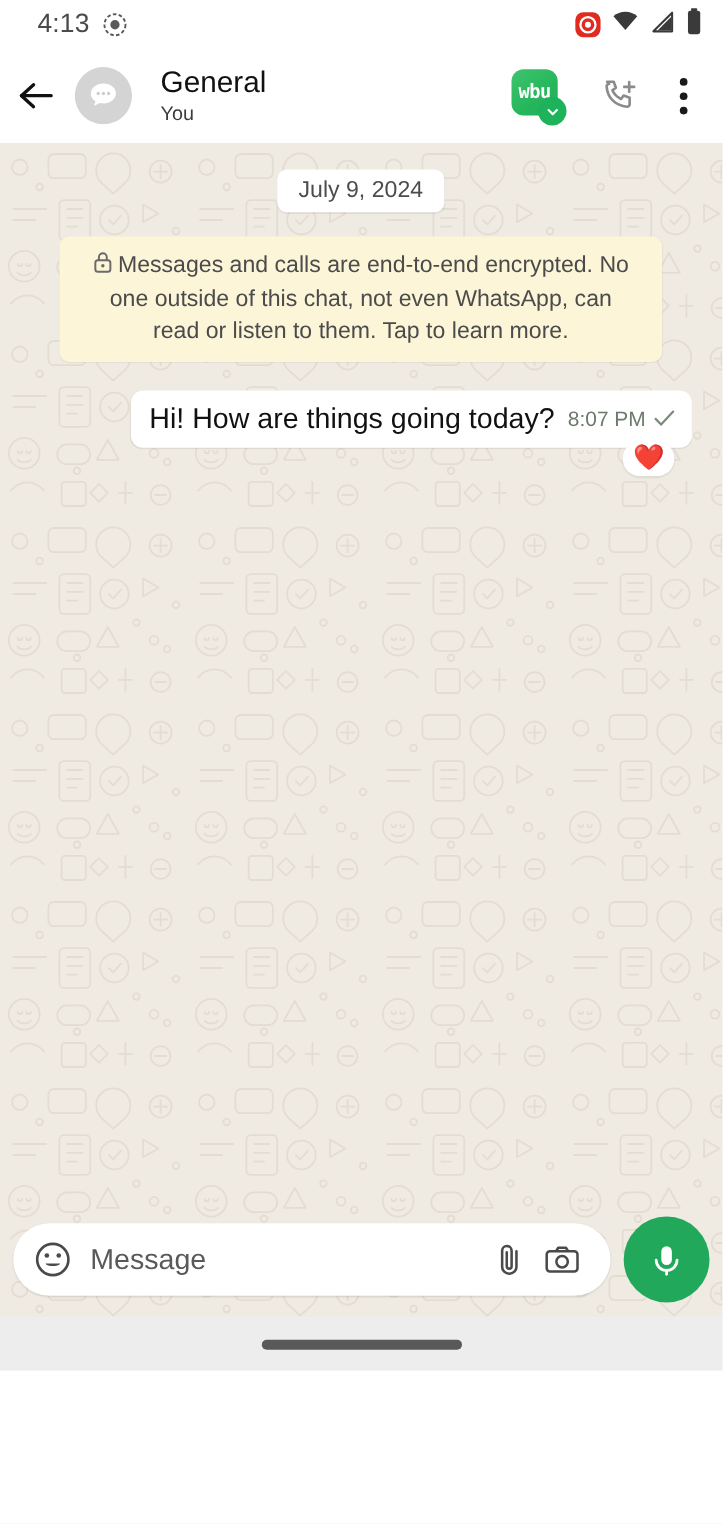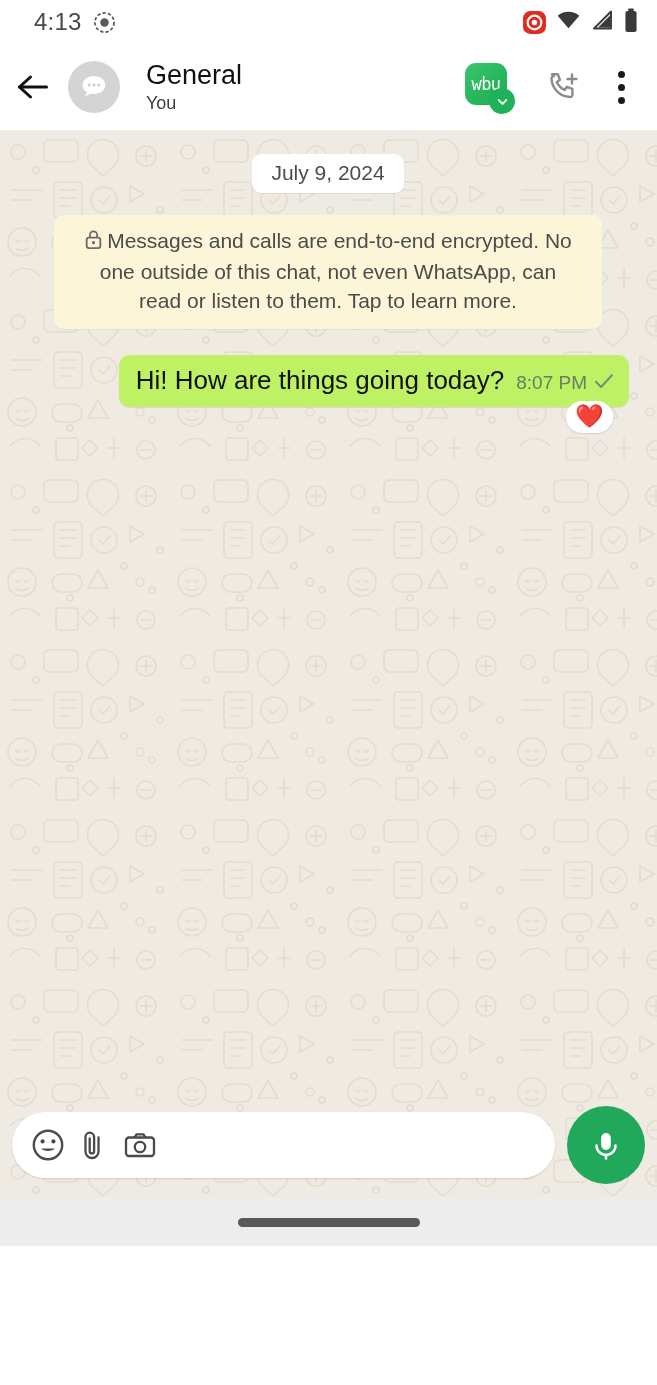--- a/index.html
+++ b/index.html
@@ -108,21 +108,21 @@
     position: absolute;
     left: 0; top: 0;
     width: 42px; height: 42px;
     border-radius: 11px;
     background: linear-gradient(140deg, #3ec46d 0%, #25b65c 60%, #22af58 100%);
     display: flex; align-items: center; justify-content: center;
     overflow: hidden;
   }
   .app-badge-glyph {
     font-size: 17px;
-    font-weight: 400;
+    font-weight: 700;
     color: #ffffff;
     letter-spacing: -0.5px;
     transform: scaleY(1.05);
     font-family: "DejaVu Sans Mono", monospace;
   }
   .app-badge-check {
     position: absolute;
     right: -2px; bottom: -3px;
     width: 26px; height: 26px;
     border-radius: 50%;
@@ -197,21 +197,21 @@
     margin-right: 4px;
   }
 
   .msg-row {
     display: flex;
     justify-content: flex-end;
     margin-top: 26px;
   }
   .msg-wrap { display: flex; flex-direction: column; align-items: flex-end; max-width: 92%; }
   .bubble {
-    background: #bef264;
+    background: #ffffff;
     border-radius: 11px;
     padding: 10px 14px 11px 17px;
     display: flex;
     align-items: flex-end;
     gap: 12px;
     box-shadow: 0 1px 1px rgba(0,0,0,0.08);
     cursor: pointer;
   }
   .bubble-text {
     font-size: 26px;
@@ -488,20 +488,21 @@
   <div class="inputbar">
     <div class="input-pill">
       <div class="emoji-btn">
         <svg width="38" height="38" viewBox="0 0 38 38">
           <circle cx="19" cy="19" r="14.2" fill="none" stroke="#4a4a4a" stroke-width="2.4"></circle>
           <circle cx="13.6" cy="15.4" r="2.1" fill="#4a4a4a"></circle>
           <circle cx="24.4" cy="15.4" r="2.1" fill="#4a4a4a"></circle>
           <path d="M12.2 22.6c2 3.2 11.6 3.2 13.6 0z" fill="#4a4a4a"></path>
         </svg>
       </div>
+      <div class="msg-placeholder">Message</div>
       <div class="pill-icon">
         <svg width="38" height="38" viewBox="0 0 38 38">
           <path d="M25.5 11.5v14a6.5 6.5 0 01-13 0V11a4.3 4.3 0 018.6 0v14.2a2.2 2.2 0 11-4.4 0V12.4" fill="none" stroke="#4a4a4a" stroke-width="2.3" stroke-linecap="round" stroke-linejoin="round"></path>
         </svg>
       </div>
       <div class="pill-icon">
         <svg width="38" height="38" viewBox="0 0 38 38">
           <rect x="5" y="11.5" width="28" height="18.5" rx="3" fill="none" stroke="#4a4a4a" stroke-width="2.3"></rect>
           <path d="M13.5 11.5l2-3.2h7l2 3.2" fill="none" stroke="#4a4a4a" stroke-width="2.3" stroke-linejoin="round"></path>
           <circle cx="19" cy="21" r="5.2" fill="none" stroke="#4a4a4a" stroke-width="2.3"></circle>

